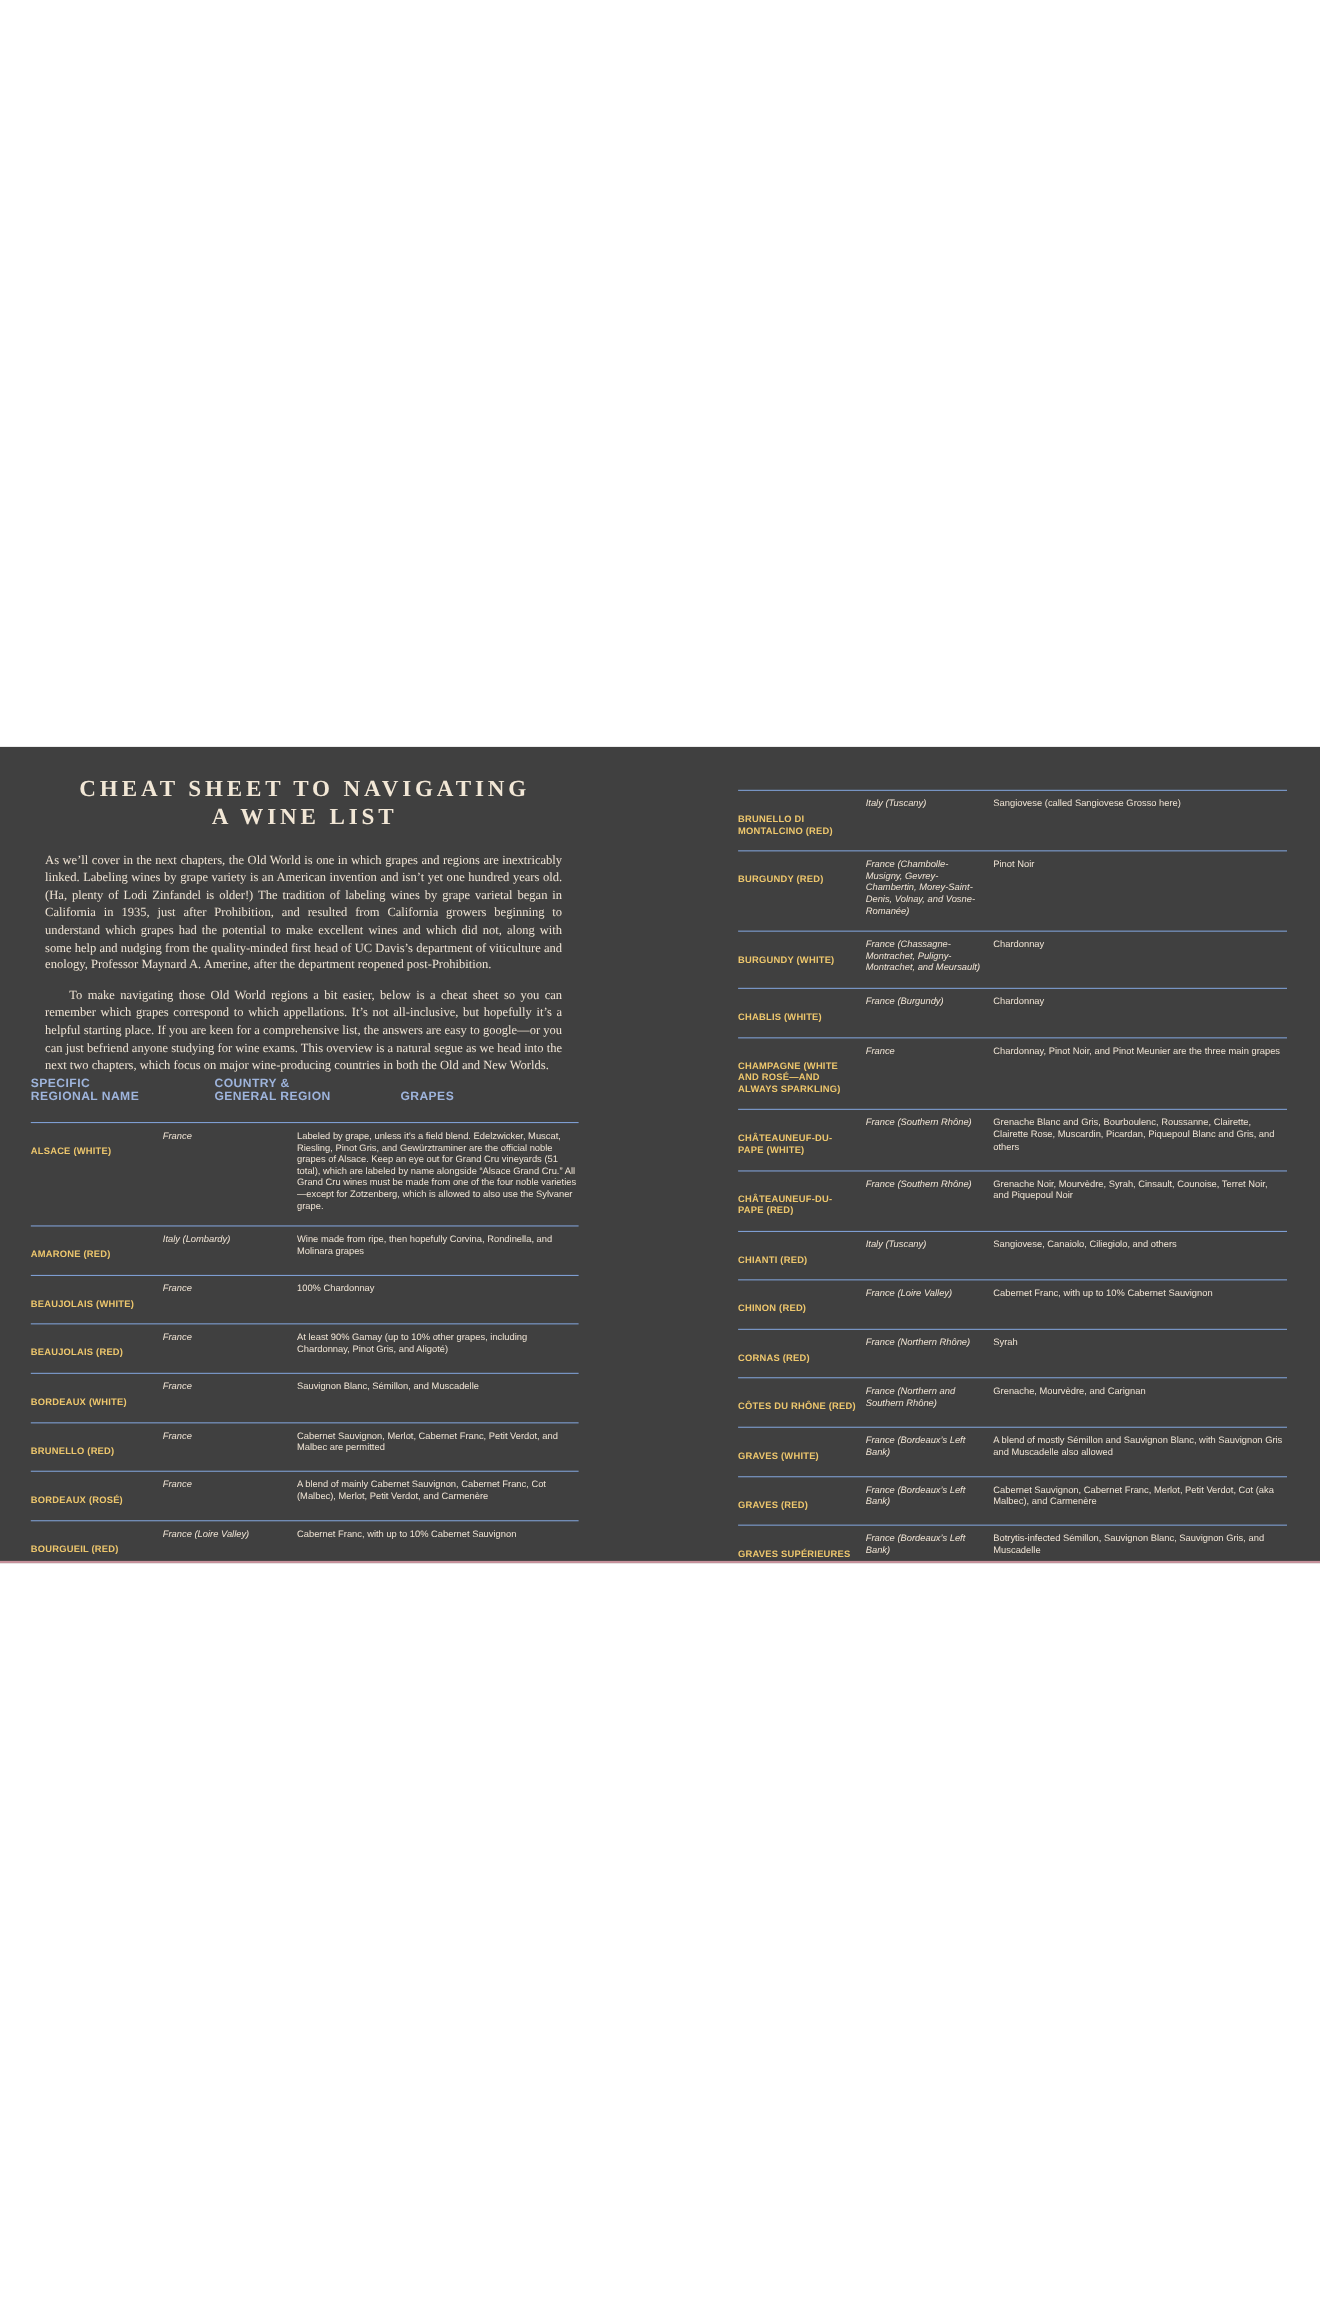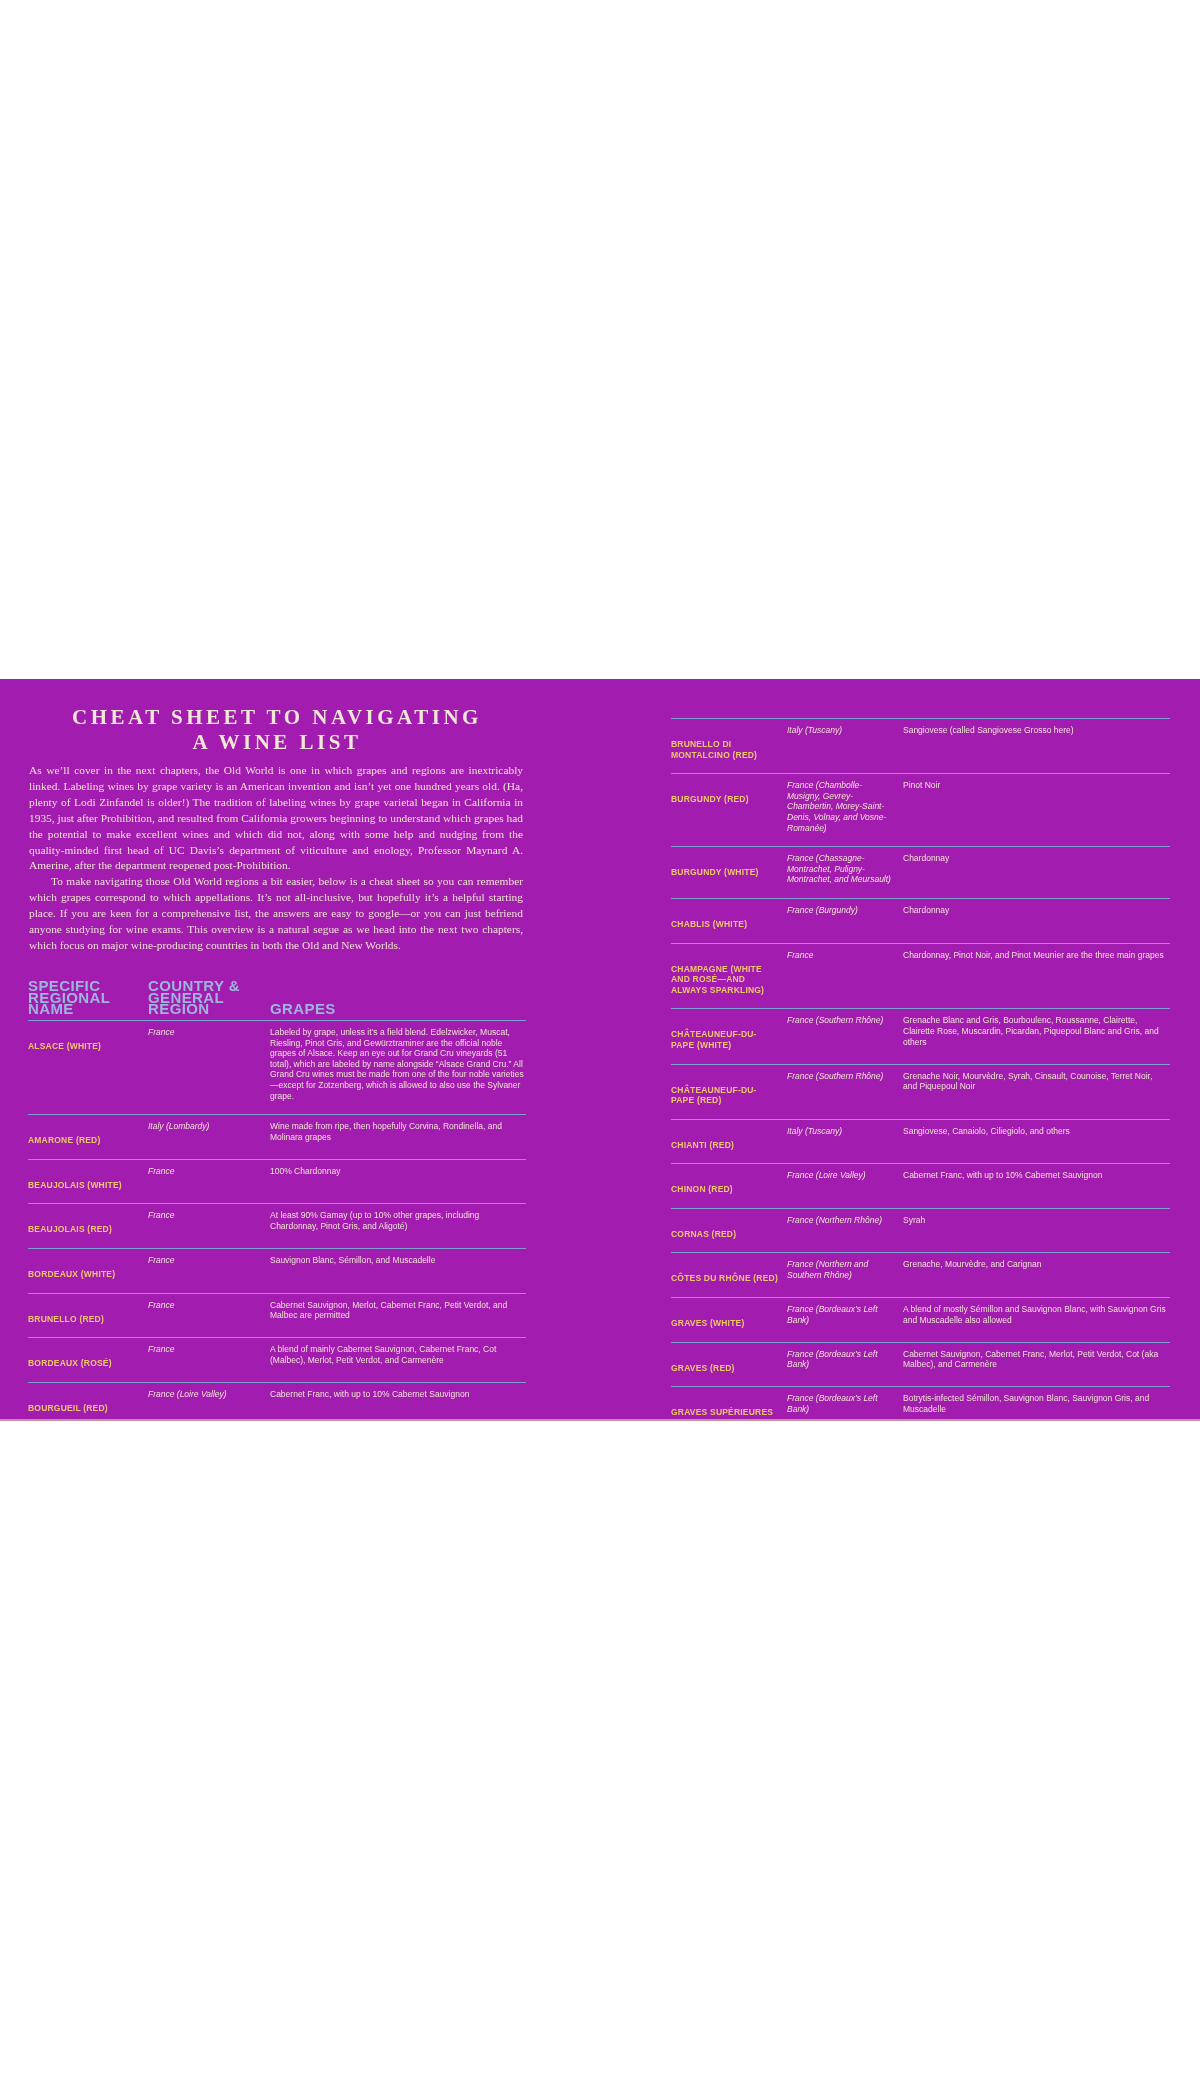--- a/index.html
+++ b/index.html
@@ -3,41 +3,41 @@
 <meta charset="utf-8">
 <style>
   html,body{margin:0;padding:0;}
   body{
     width:1200px;height:2100px;position:relative;background:#ffffff;
     font-family:"Liberation Sans",sans-serif;
     -webkit-font-smoothing:antialiased;
   }
   .spread{
     position:absolute;left:0;top:679px;width:1200px;height:742px;
-    background:#a21caf;border-bottom:2px solid #c5909a;box-sizing:border-box;
+    background:#404040;border-bottom:2px solid #c5909a;box-sizing:border-box;
     overflow:hidden;
   }
   .left-content{position:absolute;left:28px;top:0;width:498px;height:100%;}
   .title{
     position:absolute;left:0;top:26px;width:498px;text-align:center;
     font-family:"Liberation Serif",serif;font-weight:700;
     font-size:21px;line-height:25px;letter-spacing:3.5px;color:#f2e7d6;
   }
   .intro{
     position:absolute;top:84px;left:1px;width:494px;
     font-family:"Liberation Serif",serif;font-size:11.4px;line-height:15.9px;
     color:#efe3d3;text-align:justify;
   }
-  .intro p{margin:0;}
+  .intro p{margin:12px;}
   .intro p + p{text-indent:22px;}
   .col-headers{
     position:absolute;top:301px;left:0;width:498px;
     display:grid;grid-template-columns:120px 122px 1fr;align-items:end;
-    color:#9eb4dc;font-weight:700;font-size:15px;line-height:11.5px;
-    letter-spacing:.4px;white-space:pre-line;
+    color:#9eb4dc;font-weight:700;font-size:11px;line-height:11.5px;
+    letter-spacing:.4px;white-space:pre-line;gap:47px;
   }
   .wine-table{position:absolute;display:flex;flex-direction:column;}
   #left-table{left:0;top:341px;width:498px;}
   #right-table{left:671px;top:39px;width:499px;}
   .wt-row{display:grid;border-top:1.5px solid #7e9ed2;padding:6px 0 13px 0;}
   #left-table .wt-row{grid-template-columns:120px 122px 1fr;}
   #right-table .wt-row{grid-template-columns:116px 116px 1fr;}
   .wt-cell{font-size:8.5px;line-height:10.6px;color:#efe3d3;padding-right:12px;}
   .wt-name{color:#eec76d;font-weight:700;letter-spacing:.2px;padding-right:8px;margin-top:14px;}
   .wt-region{font-style:italic;}

